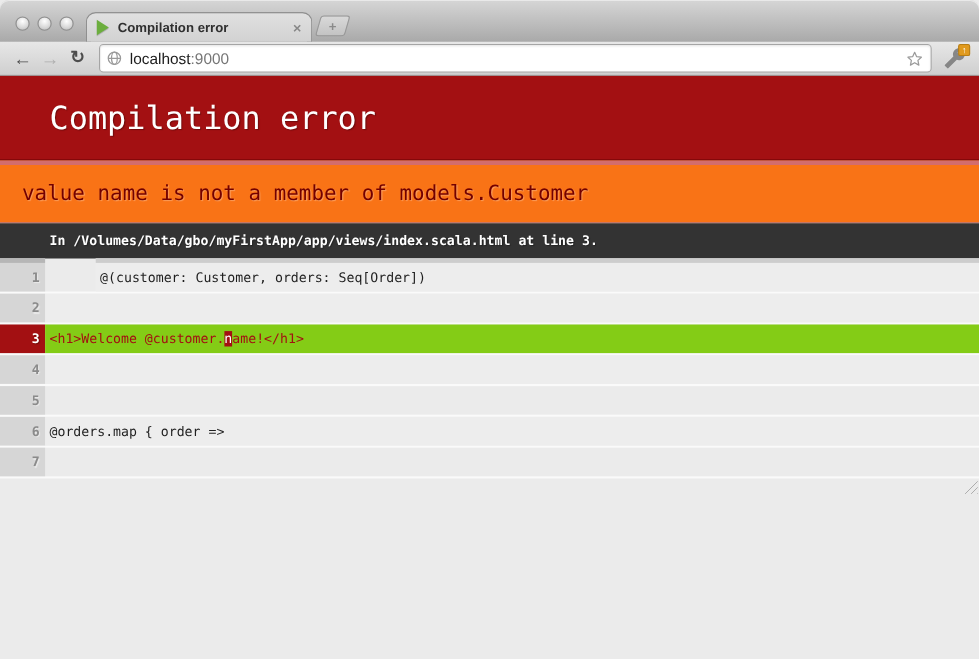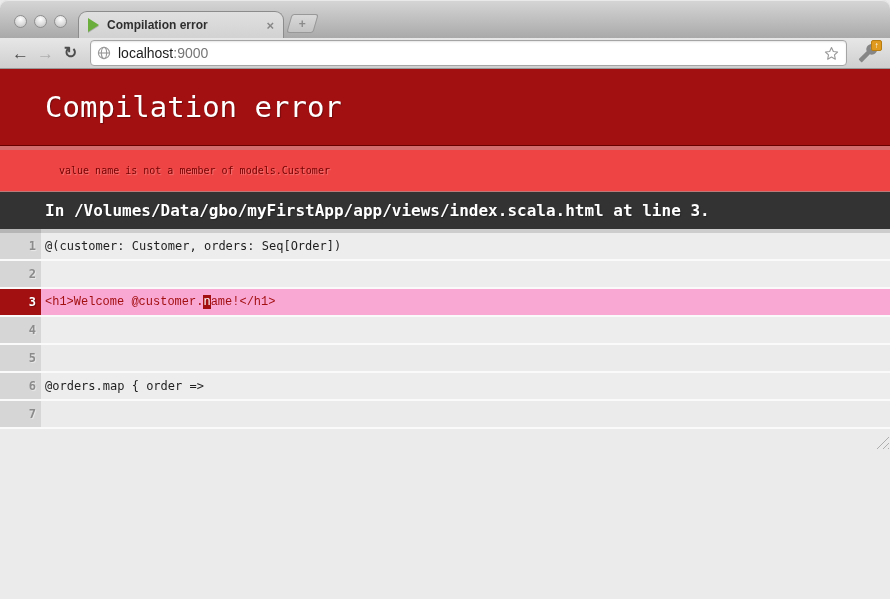--- a/index.html
+++ b/index.html
@@ -76,44 +76,44 @@
   
   .page { font-family:"DejaVu Sans Mono", monospace; }
   .error-h1 {
     background:#A31012; color:#fff;
     padding:21px 45px; font-size:29px; font-weight:normal;
     border-bottom:1px solid #690000;
     text-shadow:1px 1px 1px rgba(0,0,0,.3);
     white-space:nowrap;
   }
   .error-detail {
-    background:#ef4444; color:#730000;
+    background:#f97316; color:#730000;
     border-top:4px solid #D36D6D; border-bottom:1px solid #BA7A7A;
-    padding:15px 59px; font-size:10px;
+    padding:15px 20px; font-size:19px;
     text-shadow:1px 1px 1px rgba(255,255,255,.3);
     white-space:nowrap;
   }
   .error-location {
     background:#333; color:#fff; font-weight:bold;
-    padding:9px 45px; font-size:16px;
+    padding:9px 45px; font-size:12px;
     text-shadow:1px 1px 1px rgba(0,0,0,.3);
     white-space:nowrap;
   }
   .source { }
   .line-row { display:flex; font-size:12px; line-height:16px; border-bottom:2px solid #FAFAFA; }
   .line-no {
     width:31px; min-width:31px; padding:5px; text-align:right;
     background:#D6D6D6; color:#8B8B8B; font-weight:bold;
     text-shadow:1px 1px 1px rgba(255,255,255,.5);
   }
   .line-code { flex:1; padding:5px 5px 5px 4px; color:#1f1f1f; white-space:pre; background:#EDEDED; }
   .line-row.first .line-no { border-top:4px solid #B6B6B6; }
-  .line-row.first .line-code { border-top:4px solid #CDCDCD; }
+  .line-row.first .line-code { border-top:4px solid #CDCDCD;margin-left:46px; }
   .line-row.error .line-no { background:#A31012; color:#fff; text-shadow:1px 1px 1px rgba(0,0,0,.3); }
-  .line-row.error .line-code { color:#A31012; background:#f9a8d4;font-family:Liberation Mono, monospace; }
+  .line-row.error .line-code { color:#A31012; background:#84cc16; }
   .line-row.error .marker { background:#A31012; color:#fff; }
 
   .grip {
     position:absolute; right:1px; bottom:1px; width:14px; height:14px;
     background:repeating-linear-gradient(135deg, transparent 0 3px, #adadad 3px 4px);
     clip-path:polygon(100% 0, 100% 100%, 0 100%);
   }
 </style>
 </head>
 <body>

